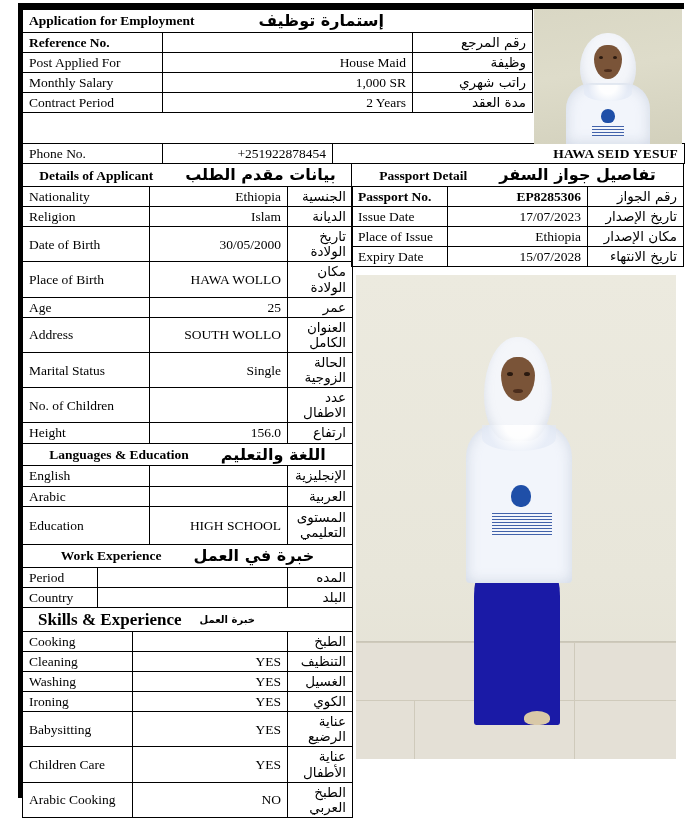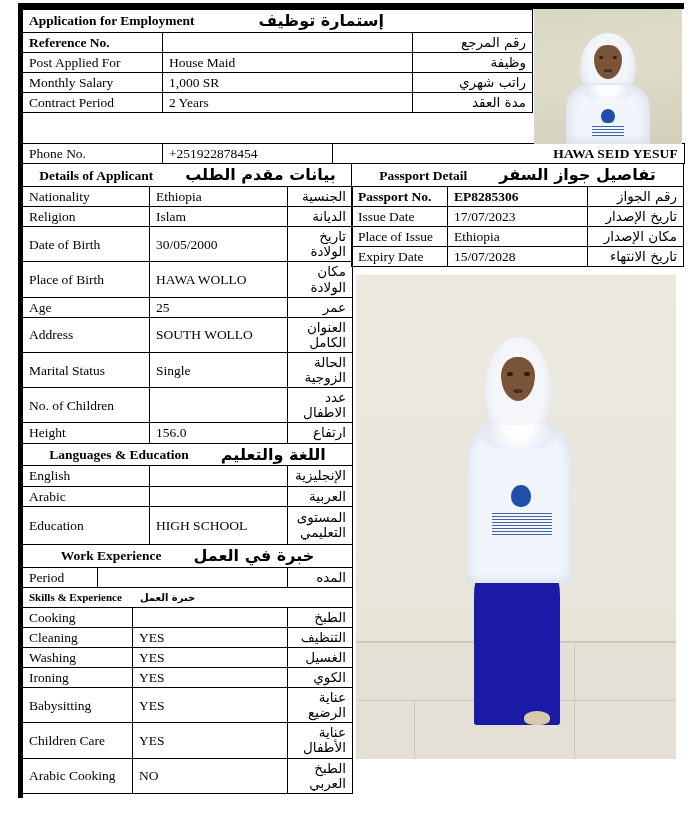--- a/index.html
+++ b/index.html
@@ -69,26 +69,26 @@
   }
   .sec-inner.left .sec-en { flex: 0 0 auto; }
   .sec-inner.left .sec-ar { margin-left: auto; }
   .sec-en { white-space: nowrap; }
   .sec-ar {
     font-family: "DejaVu Sans", sans-serif;
     font-size: 16px;
     direction: rtl;
     white-space: nowrap;
   }
-  .sec.small .sec-en { font-size: 11px; }
+  .sec.small .sec-en { font-size: 17px; margin-left: 9px; }
   .sec.small .sec-ar { font-size: 10px; margin-left: 18px; }
 
   .lbl { text-align: left; }
   .lbl.b { font-weight: bold; }
-  .val { text-align: left; }
+  .val { text-align: right; }
   .val.b { font-weight: bold; }
   .ar {
     font-family: "DejaVu Sans", sans-serif;
     font-size: 11px;
     direction: rtl;
     text-align: right;
     line-height: 1.15;
   }
   .name-cell {
     text-align: right;
@@ -373,20 +373,25 @@
                   <span class="sec-en">Work Experience</span>
                   <span class="sec-ar">خبرة في العمل</span>
                 </div>
               </td>
             </tr>
             <tr>
               <td class="lbl">Period</td>
               <td class="val"></td>
               <td class="ar">المده</td>
             </tr>
+            <tr>
+              <td class="lbl">Country</td>
+              <td class="val"></td>
+              <td class="ar">البلد</td>
+            </tr>
           </tbody>
         </table>
 
         <table class="grid" style="margin-top:-1px;">
           <colgroup>
             <col style="width:110px">
               <col style="width:155px">
               <col style="width:65px">
           </colgroup>
           <tbody>

